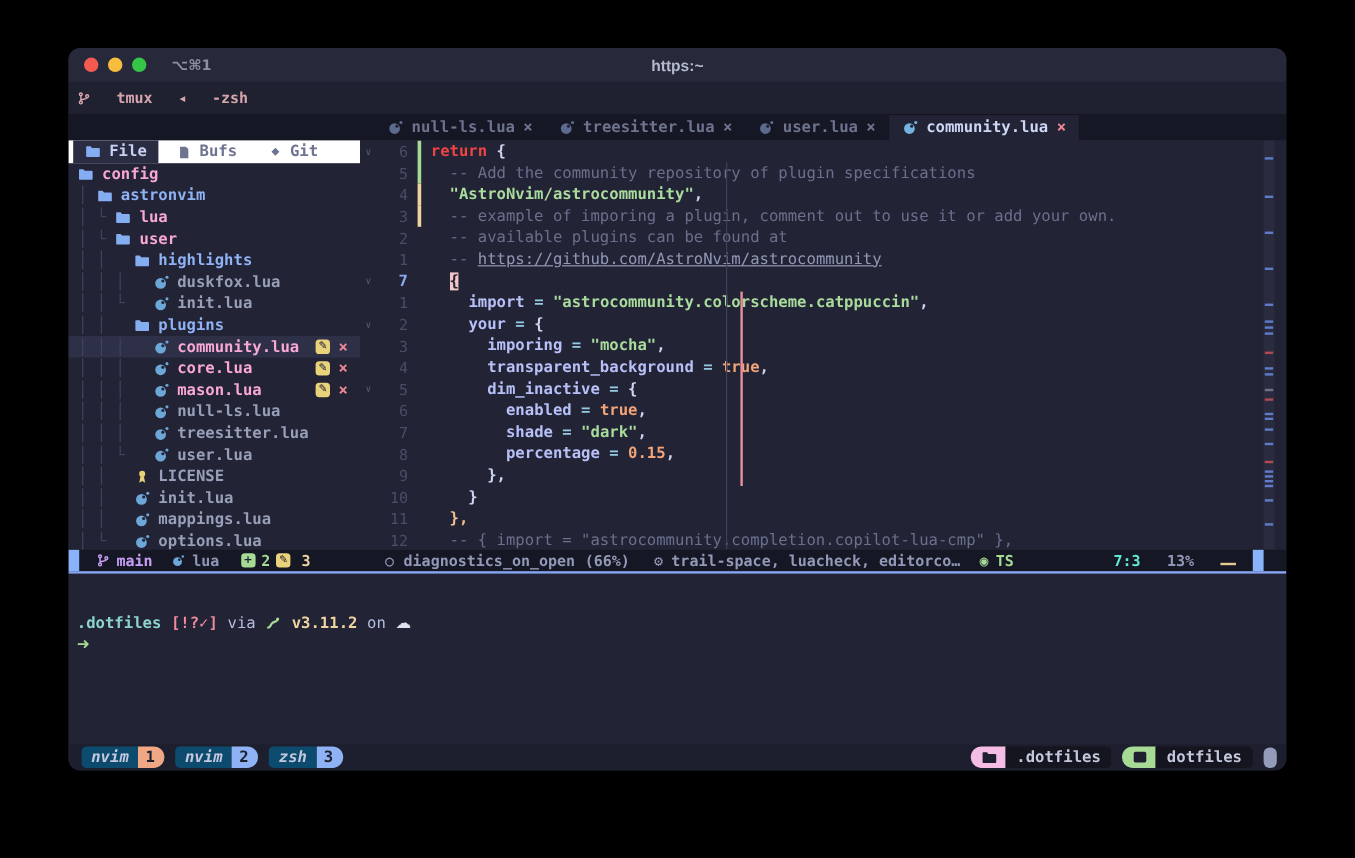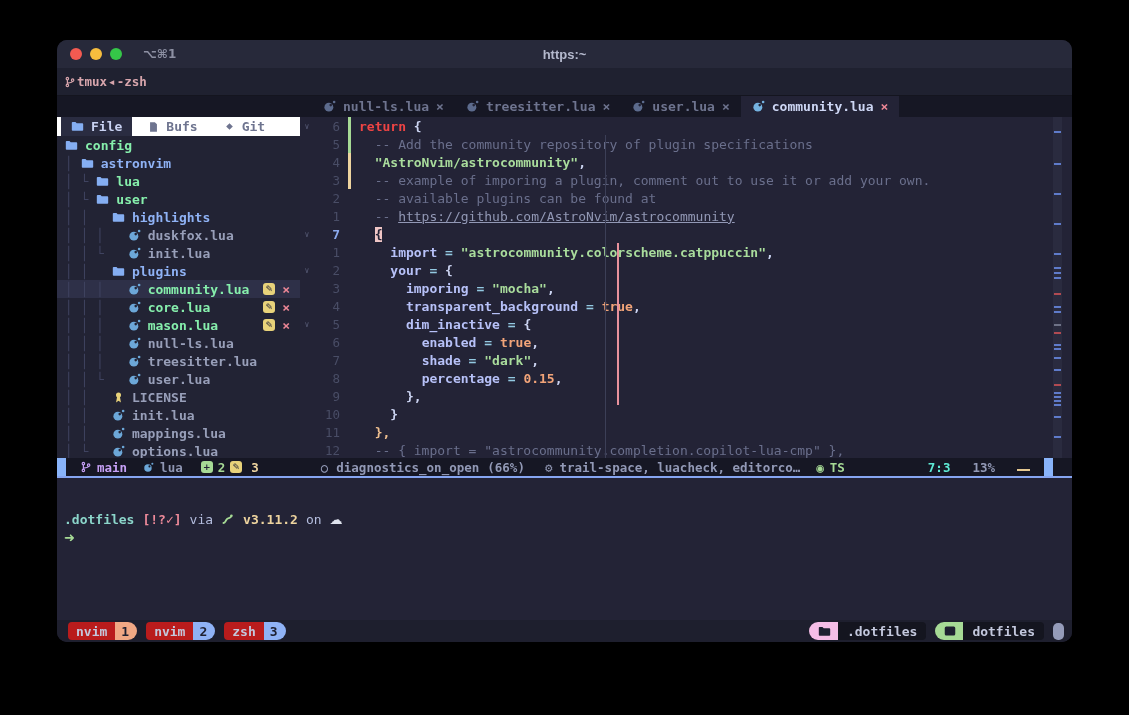--- a/index.html
+++ b/index.html
@@ -14,21 +14,21 @@
   .lights{position:absolute;left:13px;top:8px;display:flex;gap:8px;}
   .light{width:12px;height:12px;border-radius:50%;}
   .light.red{background:#f35a51;}
   .light.yellow{background:#f6bd3e;}
   .light.green{background:#35c648;}
   .tb-shortcut{position:absolute;left:86px;color:#8d90a3;font-size:12px;font-weight:bold;font-family:"DejaVu Sans",sans-serif;}
   .tb-title{color:#b4b9cd;font-size:13px;font-weight:bold;font-family:"Liberation Sans","DejaVu Sans",sans-serif;}
 
   
   .termtab-row{height:28px;background:#1f2130;flex:none;display:flex;align-items:center;padding-left:7px;border-bottom:1px solid #14151f;}
-  .termtab{display:flex;align-items:center;gap:1px;color:#d7a5ac;font-size:12.5px;font-weight:bold;}
+  .termtab{display:flex;align-items:center;gap:21px;color:#d7a5ac;font-size:12.5px;font-weight:bold;}
 
   
   #nvim{height:380px;flex:none;display:flex;flex-direction:column;}
   .tabline{height:21px;background:#161724;flex:none;display:flex;align-items:stretch;padding-left:255px;}
   .buftab{display:flex;align-items:center;gap:7px;padding:0 11px;font-size:13px;font-weight:bold;color:#6e748f;cursor:default;}
   .buftab .lua-ic{color:#5c6b8d;}
   .buftab .close{color:#6e748f;font-size:13px;}
   .buftab.active{background:#232336;color:#cdd6f4;}
   .buftab.active .lua-ic{color:#74b2e0;}
   .buftab.active .close{color:#ed8796;}
@@ -43,21 +43,21 @@
   .side-tab.active{background:#2a2c41;color:#c9d2f2;}
   .side-tab.active .ic{color:#85aef2;}
   .tree{flex:1;overflow:hidden;padding-top:0;}
   .trow{height:18px;display:flex;align-items:center;padding:0 8px;white-space:pre;}
   .trow.current{background:#2e3048;}
   .guides{color:#3f4360;font-weight:normal;}
   .trow .ti{display:flex;margin-right:7px;}
   .ti.folder{color:#85aef2;}
   .ti.lua{color:#6ca7d8;}
   .ti.license{color:#e8d27a;}
-  .tlabel.cream{color:#86efac;}
+  .tlabel.cream{color:#f9a8d4;}
   .tlabel.blue{color:#8fb2f5;}
   .tlabel.gray{color:#989fb9;}
   .tbadges{margin-left:auto;display:flex;align-items:center;gap:7px;padding-right:2px;}
   .chip{width:12px;height:12px;border-radius:3px;display:flex;align-items:center;justify-content:center;
     font-size:9px;color:#232336;font-family:"DejaVu Sans",sans-serif;}
   .chip.yellow{background:#e8d27a;}
   .chip.green{background:#a6da95;}
   .xmark{color:#ed8796;font-size:13px;font-weight:bold;}
 
   
@@ -118,21 +118,21 @@
   .p-git{color:#ee8a9a;font-weight:bold;margin-left:8px;}
   .p-word{color:#b5bedf;margin-left:8px;}
   .p-py{color:#eed49f;font-weight:bold;margin-left:8px;}
   .p-ico{margin-left:8px;display:flex;align-items:center;}
   .p-cloud{color:#dfe3ee;font-size:13px;font-family:"DejaVu Sans",sans-serif;}
   .arrow-line{height:18px;margin-top:2px;color:#a6da95;font-weight:bold;font-family:"DejaVu Sans","DejaVu Sans Mono",sans-serif;}
 
   
   #tmuxbar{height:22px;background:#1e1f2e;flex:none;display:flex;align-items:center;padding:0 8px 0 11px;font-size:13px;}
   .twin{display:flex;align-items:stretch;height:18px;margin-right:9px;}
-  .twin .wname{background:#b91c1c;color:#c3c8dd;font-weight:bold;display:flex;align-items:center;padding:0 8px;border-radius:4px 0 0 4px;}
+  .twin .wname{background:#0c4a6e;color:#c3c8dd;font-weight:bold;display:flex;align-items:center;padding:0 8px;border-radius:4px 0 0 4px;font-style:italic;}
   .twin .wbadge{display:flex;align-items:center;padding:0 8px 0 6px;border-radius:0 9px 9px 0;color:#1e2030;font-weight:bold;}
   .wbadge.peach{background:#f0a884;}
   .wbadge.blue{background:#8fb2f5;}
   .tright{margin-left:auto;display:flex;align-items:center;}
   .tseg{display:flex;align-items:stretch;height:18px;margin-left:9px;}
   .tseg .sbadge{display:flex;align-items:center;padding:0 7px 0 9px;border-radius:9px 0 0 9px;color:#1e2030;}
   .sbadge.pink{background:#f5bde6;}
   .sbadge.green{background:#a6da95;}
   .tseg .slabel{background:#14151f;color:#c3c8dd;font-weight:bold;display:flex;align-items:center;padding:0 9px;border-radius:0 4px 4px 0;}
   .endcap{width:11px;height:17px;border-radius:5px;background:#949bb8;margin-left:9px;}

